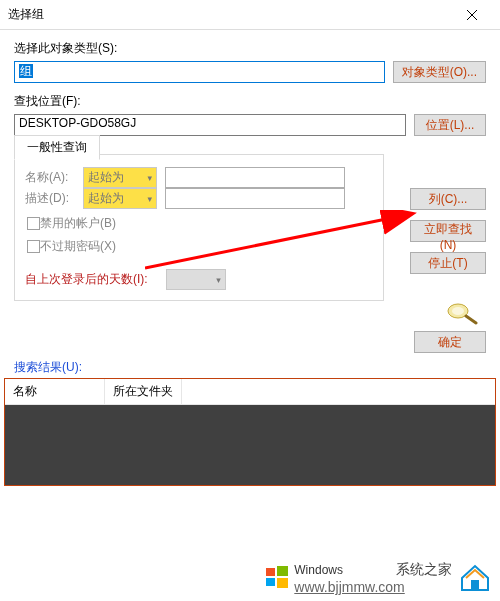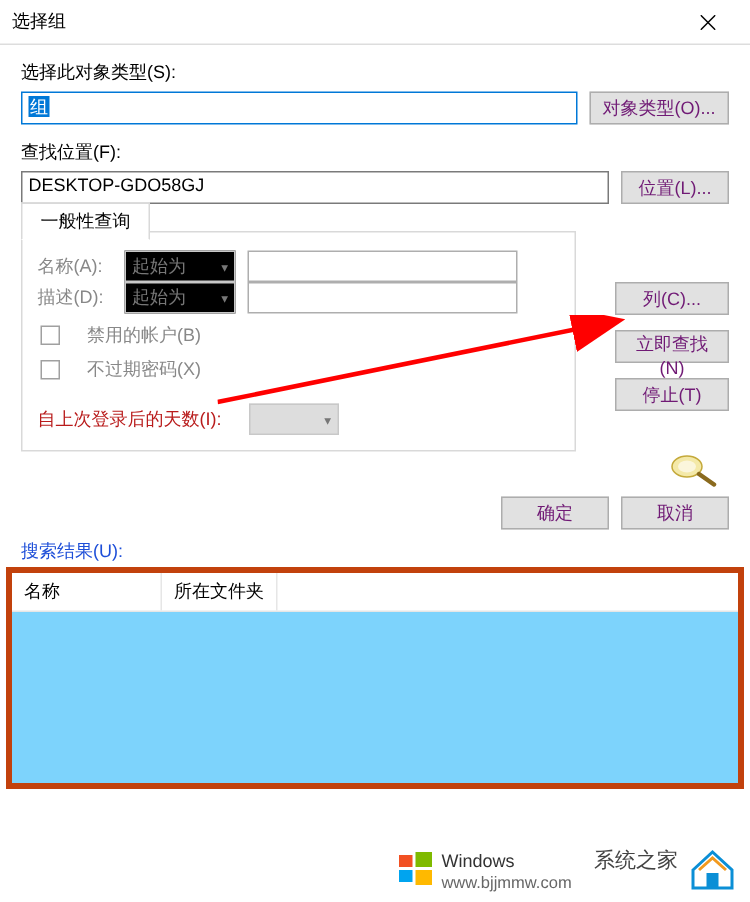--- a/index.html
+++ b/index.html
@@ -7,51 +7,51 @@
 .titlebar { height: 30px; border-bottom: 1px solid #ddd; display: flex; align-items: center; padding: 0 8px; background: #fff; }
 .titlebar .title { flex: 1; color: #000; }
 .titlebar .close { width: 40px; height: 28px; display: flex; align-items: center; justify-content: center; cursor: pointer; }
 .titlebar .close svg { width: 10px; height: 10px; }
 .content { padding: 10px 14px 0 14px; }
 .label { color: #000; margin-bottom: 4px; display: block; }
 .row { display: flex; gap: 8px; align-items: center; margin-bottom: 10px; }
 .wide-input { flex: 1; height: 22px; border: 1px solid #7a7a7a; padding: 1px 4px; background: #fff; }
 .wide-input.highlight { border: 1px solid #0078d7; }
 .wide-input.highlight .sel { background: #0078d7; color: #fff; padding: 0 1px; }
-.btn { height: 22px; min-width: 72px; padding: 0 8px; border: 1px solid #adadad; background: #e1e1e1; cursor: pointer; color: #701a75; }
+.btn { height: 22px; min-width: 72px; padding: 0 8px; border: 1px solid #adadad; background: #e1e1e1; cursor: pointer; color: #c2410c; }
 .field-block { margin-bottom: 8px; }
 
 .tabset { border: 1px solid #d9d9d9; position: relative; margin-top: 18px; padding: 12px 10px 10px 10px; }
 .tab { position: absolute; top: -20px; left: -1px; background: #fff; border: 1px solid #d9d9d9; border-bottom: 1px solid #fff; padding: 3px 12px; }
 .tabbody-row { display: flex; align-items: center; gap: 8px; }
 .tabbody-row .lbl { width: 50px; color: #888; }
-.combo { width: 74px; height: 21px; border: 1px solid #c8c8c8; background: #000000; display: flex; align-items: center; padding: 0 4px; justify-content: space-between; color: #777; }
+.combo { width: 74px; height: 21px; border: 1px solid #c8c8c8; background: #fde047; display: flex; align-items: center; padding: 0 4px; justify-content: space-between; color: #777; }
 .combo .caret { font-size: 9px; color: #777; }
 .txt { flex: 1; max-width: 180px; height: 21px; border: 1px solid #aeaeae; background: #fff; }
-.chk-row { display: flex; align-items: center; gap: 18px; margin: 6px 0; margin-left: 2px; }
+.chk-row { display: flex; align-items: center; gap: 0; margin: 6px 0; margin-left: 2px; }
 .chk { width: 13px; height: 13px; border: 1px solid #a0a0a0; background: #fff; }
 .chk-lbl { color: #888; }
 .days-row { display: flex; align-items: center; gap: 18px; margin-top: 14px; }
 .days-row .lbl2 { color: #b91c1c; }
 
 .rightcol { position: absolute; right: 14px; top: 188px; width: 76px; display: flex; flex-direction: column; gap: 10px; }
 .rightcol .btn { width: 100%; }
 .mag-icon { position: absolute; right: 22px; top: 300px; }
 
 .bottom-btns { display: flex; gap: 8px; justify-content: flex-end; padding: 8px 14px 6px 14px; }
 .results-label { padding: 0 14px 2px 14px; color: #1d4ed8; }
-.results-grid { margin: 0 4px 6px 4px; border: 4px solid #c2410c; height: 148px; background: #7dd3fc; }
+.results-grid { margin: 0 4px 6px 4px; border: 1px solid #c2410c; height: 108px; background: #404040; }
 .results-header { display: flex; border-bottom: 1px solid #e6e6e6; background: #fff; }
 .results-header .col { padding: 4px 8px; border-right: 1px solid #e6e6e6; color: #000; }
 .results-header .col:first-child { width: 100px; }
 
 .arrow { position: absolute; top: 210px; left: 145px; pointer-events: none; }
 .watermark { position: absolute; right: 8px; bottom: 6px; display: flex; align-items: center; gap: 6px; }
 .watermark .wtxt { font-size: 18px; color: #333; font-family: "Segoe UI", sans-serif; }
-.watermark .wsub { font-size: 11px; color: #666; }
+.watermark .wsub { font-size: 14px; color: #666; text-decoration: underline; }
 .winlogo { width: 22px; height: 22px; }
 .houselogo { width: 34px; height: 30px; }
 </style>
 </head>
 <body>
 
 <div class="titlebar">
   <span class="title">选择组</span>
   <div class="close">
     <svg viewBox="0 0 10 10">
@@ -136,21 +136,20 @@
         <path d="M0,0 L12,5 L0,10 Z" fill="#ff0000"></path>
       </marker>
     </defs>
   <line x1="0" y1="58" x2="266" y2="4" stroke="#ff0000" stroke-width="3" marker-end="url(#ah)"></line>
 </svg>
 
 <div style="height:22px;"></div>
 
 <div class="bottom-btns">
   <button class="btn">确定</button>
-  <button class="btn">取消</button>
 </div>
 
 <div class="results-label">搜索结果(U):</div>
 <div class="results-grid">
   <div class="results-header">
     <div class="col">名称</div>
     <div class="col">所在文件夹</div>
   </div>
 </div>
 

